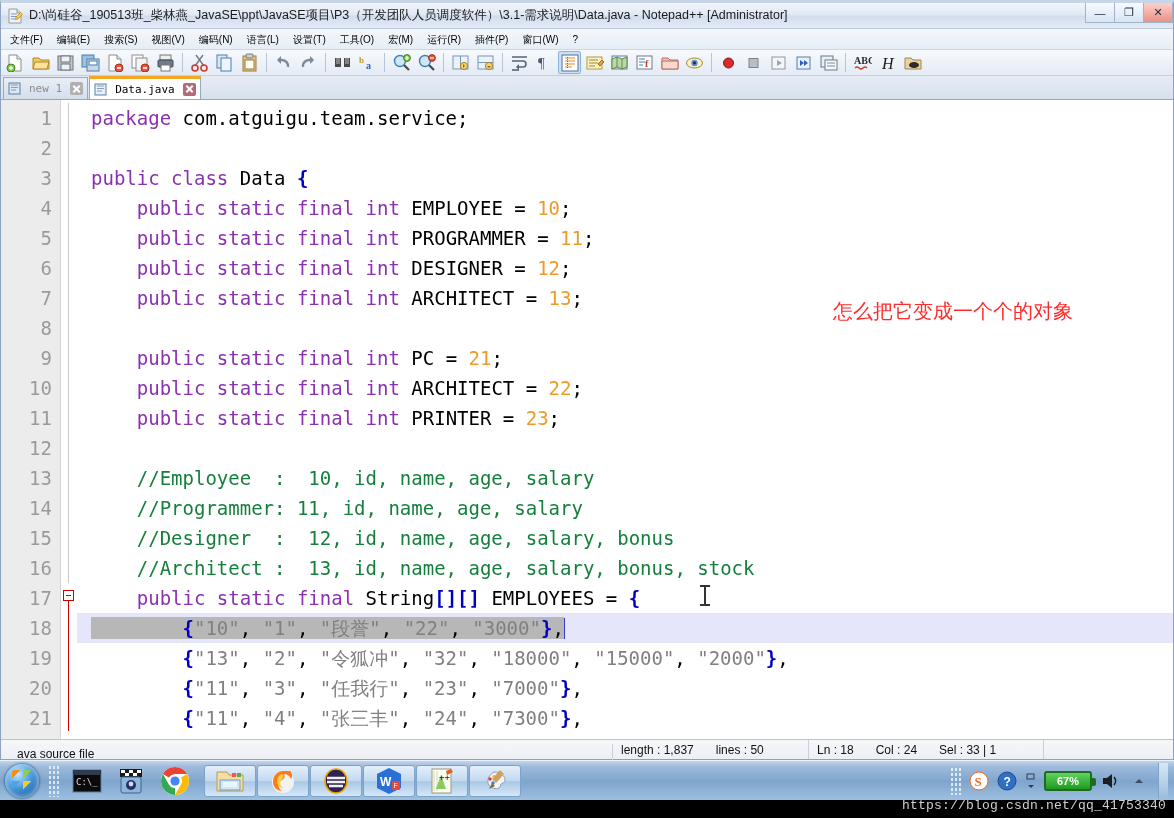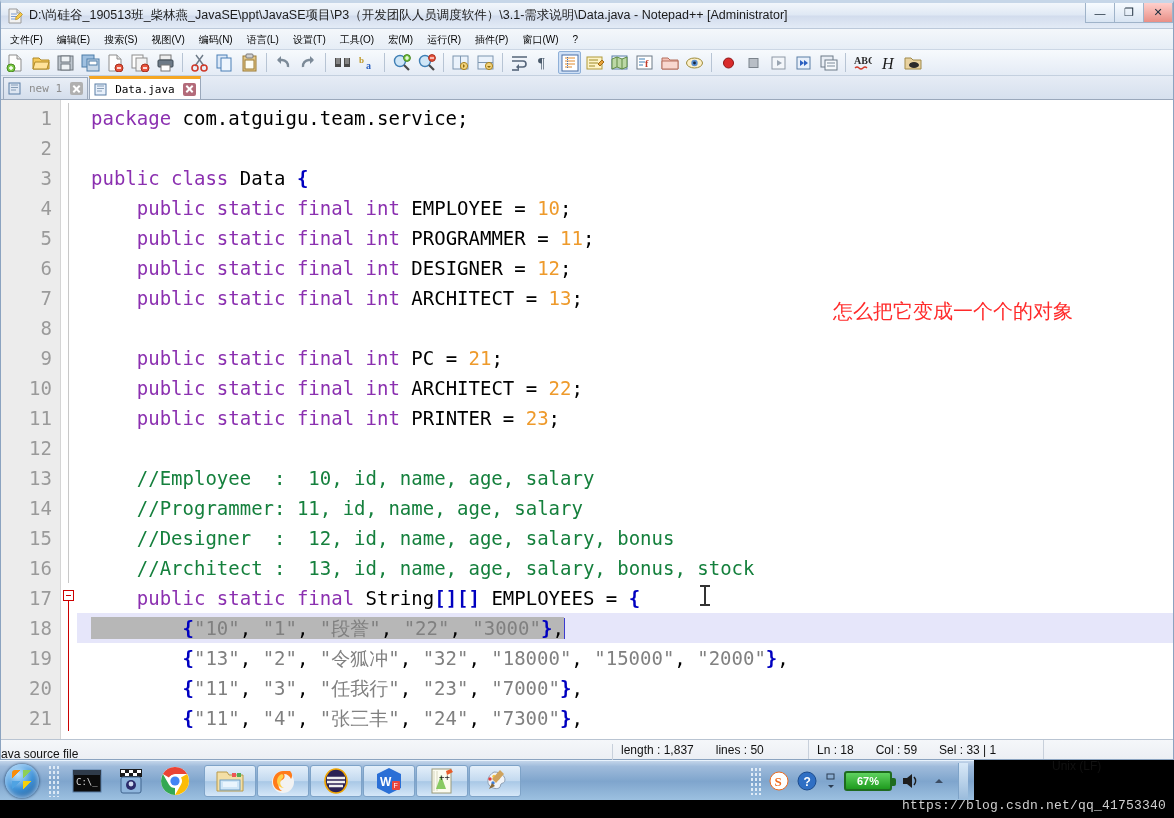--- a/index.html
+++ b/index.html
@@ -167,28 +167,28 @@
   .mousecursor::after { bottom:-1px; }
 
   
   .statusbar {
     height: 20px; flex:0 0 20px; display:flex; align-items:center;
     background: linear-gradient(180deg,#f5f7fa,#eceff4);
     border-top: 1px solid #b9c4d2; font-size:12px; color:#111;
   }
   .sbcell { padding: 0 8px; height:100%; display:flex; align-items:center;
             border-right:1px solid #c8d0db; white-space:nowrap; }
-  .sbcell.first { width: 612px; flex:0 0 612px; padding-left: 0px; margin-top: 8px; }
+  .sbcell.first { width: 612px; flex:0 0 612px; padding-left: 16px; margin-top: 8px; }
   .sbcell.lenlines { width: 196px; flex:0 0 196px; gap:22px; }
   .sbcell.pos { width: 235px; flex:0 0 235px; gap:22px; }
   .sbcell.eol { flex:1 1 auto; border-right:none;margin-top:32px; }
 
   
   .taskbar {
-    position:absolute; left:0; top:760px; width:974px; height:40px;
+    position:absolute; left:0; top:760px; width:1174px; height:40px;
     background: linear-gradient(180deg,#c3d5ea 0%, #9fbbdb 14%, #7fa5cd 52%, #9cc0e0 100%);
     border-top: 1px solid #e8f2fc;
     display:flex; align-items:center;
   }
   .startorb {
     width:44px; height:38px; flex:0 0 44px; display:flex; align-items:center; justify-content:center;
   }
   .orb {
     width:34px; height:34px; border-radius:50%;
     background: radial-gradient(circle at 38% 30%, #bfe4ff 0%, #3f92d8 46%, #0b3d77 100%);
@@ -596,21 +596,21 @@
     <div class="statusbar">
       <div class="sbcell first">
         <span>ava source file</span>
       </div>
       <div class="sbcell lenlines">
         <span>length : 1,837</span>
         <span>lines : 50</span>
       </div>
       <div class="sbcell pos">
         <span>Ln : 18</span>
-        <span>Col : 59</span>
+        <span>Col : 24</span>
         <span>Sel : 33 | 1</span>
       </div>
       <div class="sbcell eol">
         <span>Unix (LF)</span>
       </div>
     </div>
   </div>
 
   <div class="taskbar">
     <div class="startorb">

